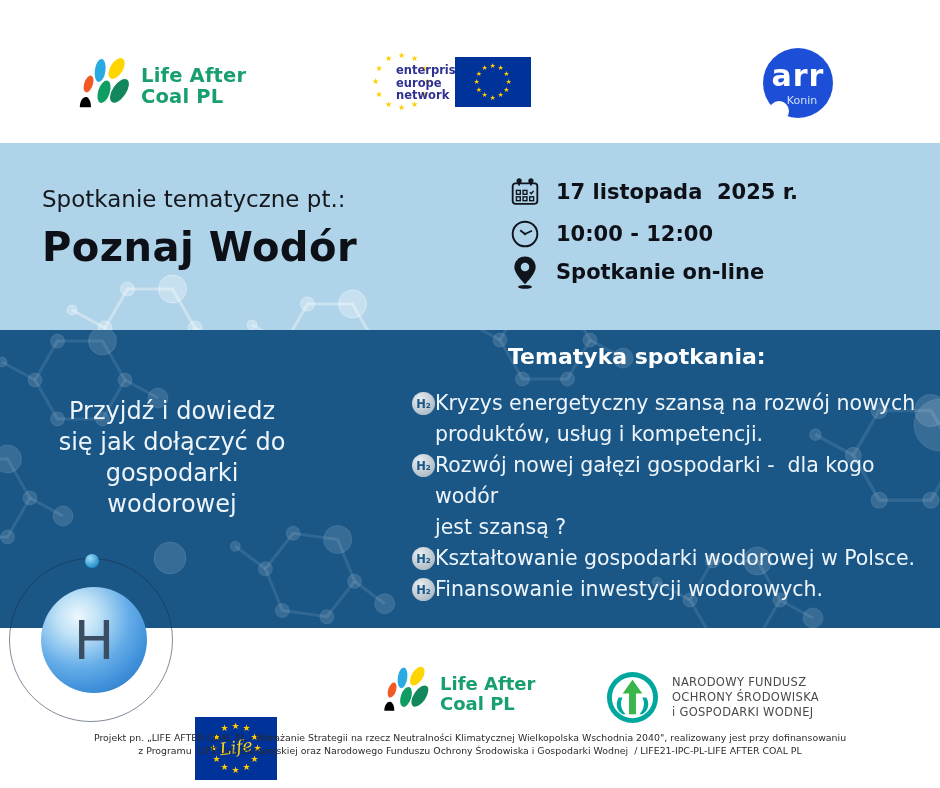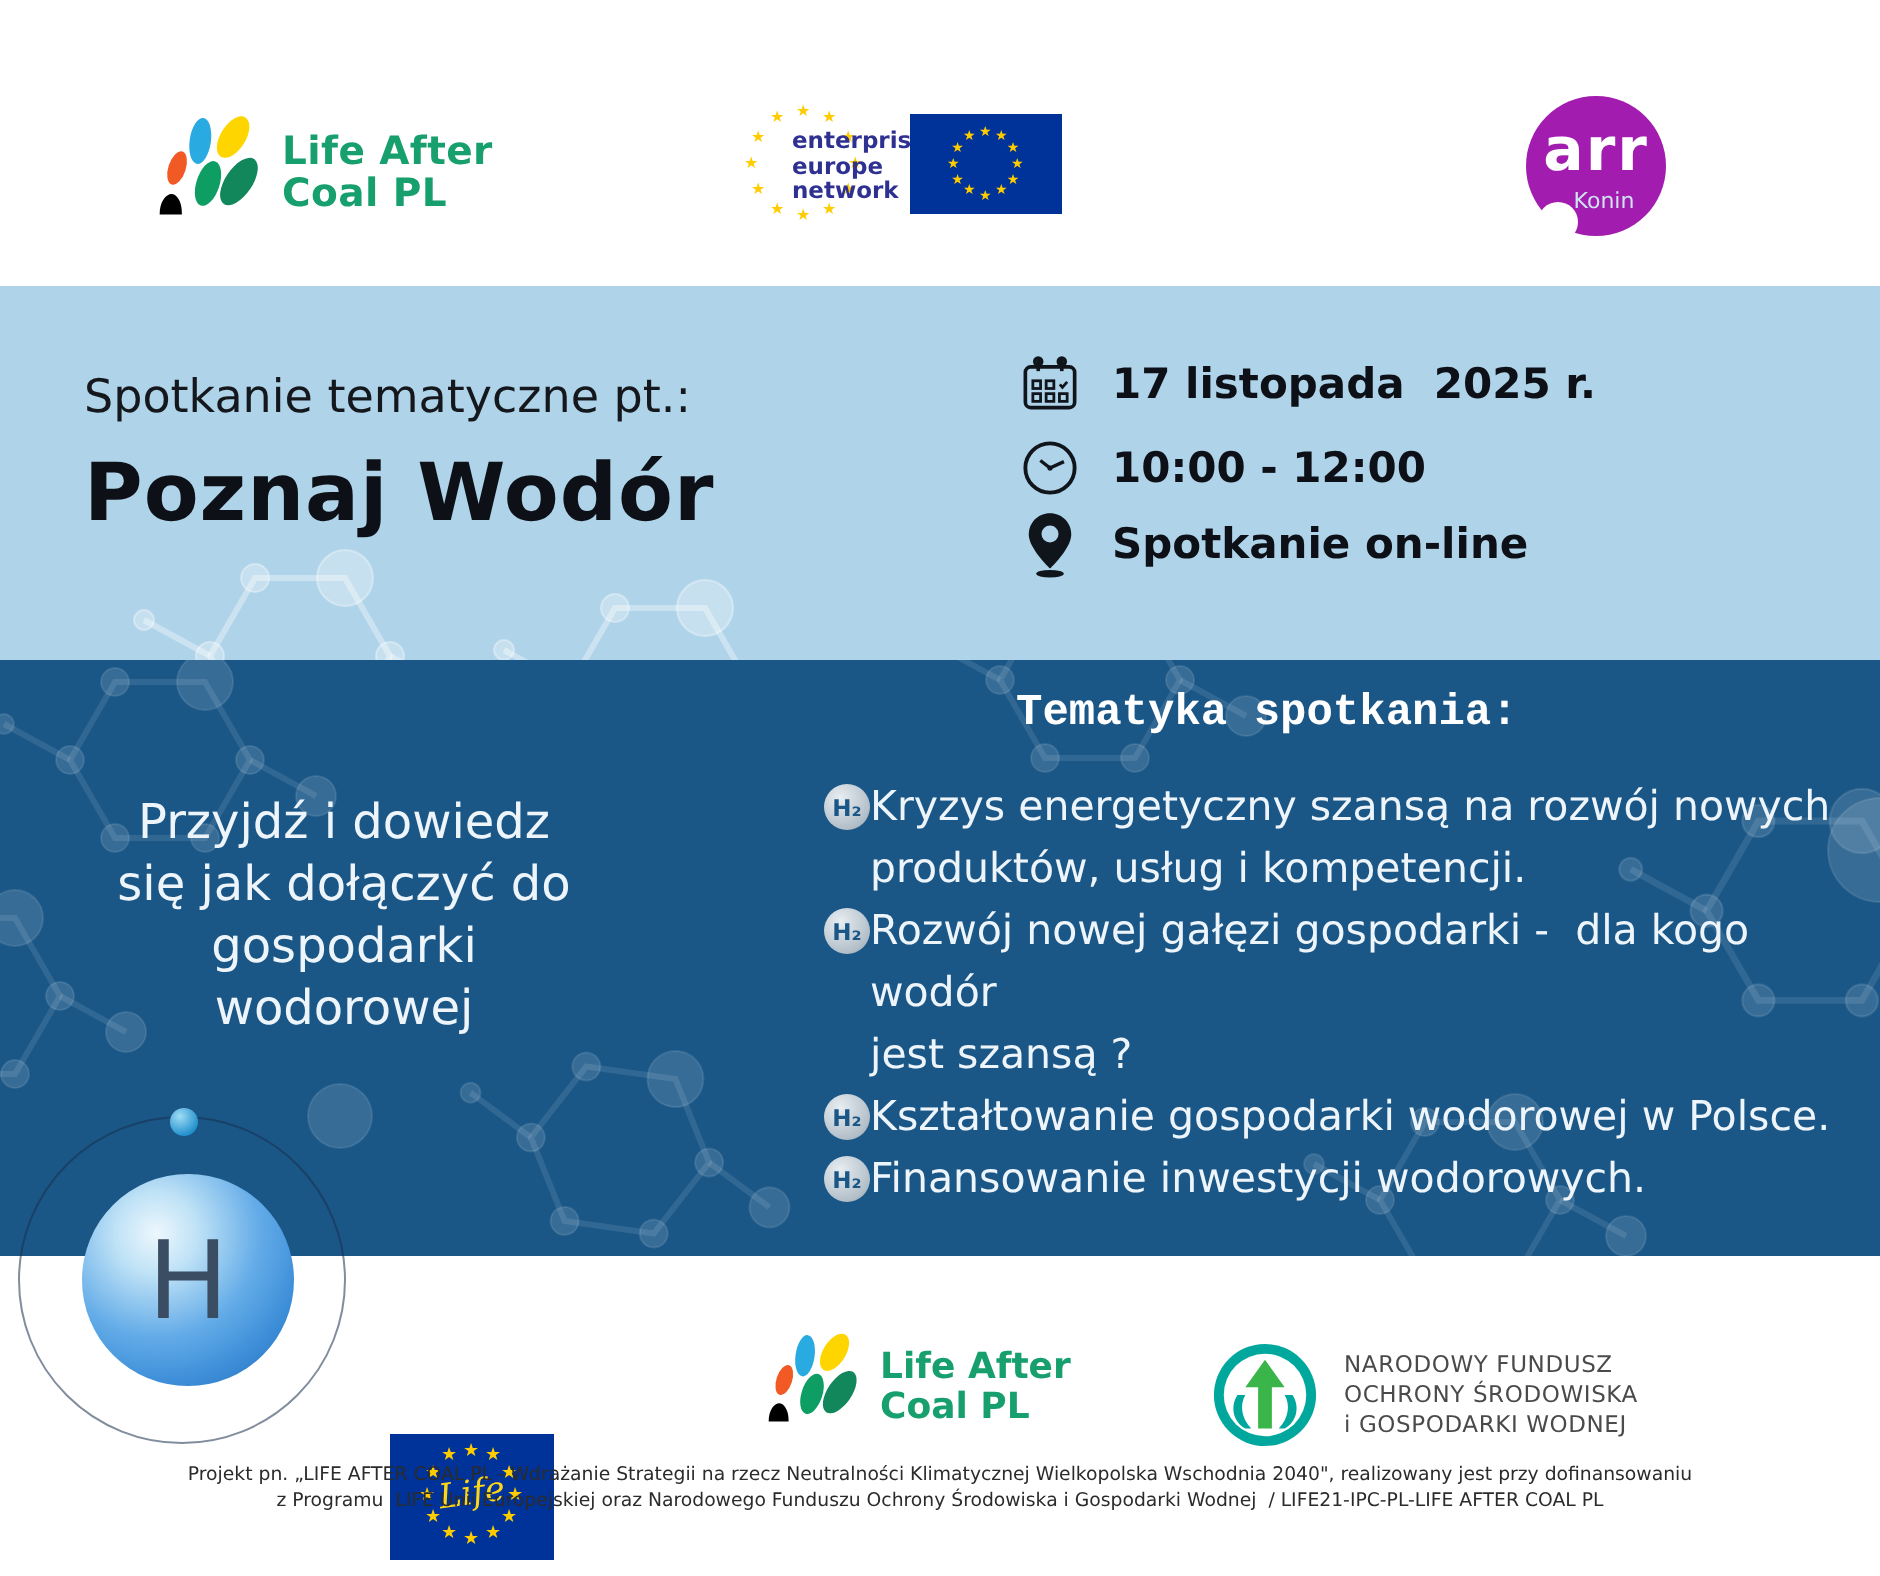--- a/index.html
+++ b/index.html
@@ -14,33 +14,33 @@
   .band-top{left:0;top:0;width:940px;height:143px;background:#ffffff;}
   .band-hero{left:0;top:143px;width:940px;height:187px;background:#afd3e9;}
   .band-main{left:0;top:330px;width:940px;height:298px;background:#1a5787;}
   .band-footer{left:0;top:628px;width:940px;height:160px;background:#ffffff;}
 
   
   .lac-text{color:#17a06e;font-weight:bold;font-size:19.5px;line-height:21px;letter-spacing:.2px;}
   .een-text{color:#2e3192;font-weight:bold;font-size:11.5px;line-height:12.5px;}
   .euflag{background:#003399;position:relative;}
   .star{position:absolute;color:#ffcc00;line-height:1;}
-  .arr-circle{width:70px;height:70px;border-radius:50%;background:#a21caf;position:relative;}
+  .arr-circle{width:70px;height:70px;border-radius:50%;background:#1d4ed8;position:relative;}
   .arr-notch{position:absolute;left:-23px;top:56px;width:22px;height:22px;border-radius:50%;background:#ffffff;}
   .arr-name{position:absolute;left:0;top:10px;width:70px;text-align:center;color:#fff;font-weight:bold;font-size:30px;letter-spacing:1px;}
   .arr-city{position:absolute;left:0;top:46px;width:78px;text-align:center;color:#cfe2f2;font-size:11px;}
 
   
   .kicker{left:42px;top:186px;font-size:23px;color:#14181d;}
   .title{left:42px;top:224px;font-size:40px;font-weight:bold;color:#0d1117;letter-spacing:.5px;}
   .detail-row{display:flex;align-items:center;gap:16px;}
   .detail-text{font-size:21px;font-weight:bold;color:#0d1117;white-space:pre-wrap;}
 
   
-  .agenda-title{left:508px;top:344px;font-size:22px;font-weight:bold;color:#ffffff;font-family:Liberation Mono, monospace;}
+  .agenda-title{left:508px;top:344px;font-size:22px;font-weight:bold;color:#ffffff;}
   .agenda-list{left:412px;top:388px;width:516px;}
   .agenda-item{display:flex;align-items:flex-start;margin:0;}
   .agenda-bullet{
     flex:0 0 auto;width:23px;height:23px;margin-top:4px;border-radius:50%;
     background:radial-gradient(circle at 35% 30%,#e8eef2,#b3bfc9 70%,#93a2ad);
     color:#1a5787;font-size:11.5px;font-weight:bold;display:flex;align-items:center;justify-content:center;
   }
   .agenda-text{font-size:20.5px;line-height:31px;color:#eef5fa;white-space:pre-wrap;}
   .side-text{
     left:40px;top:396px;width:264px;text-align:center;

